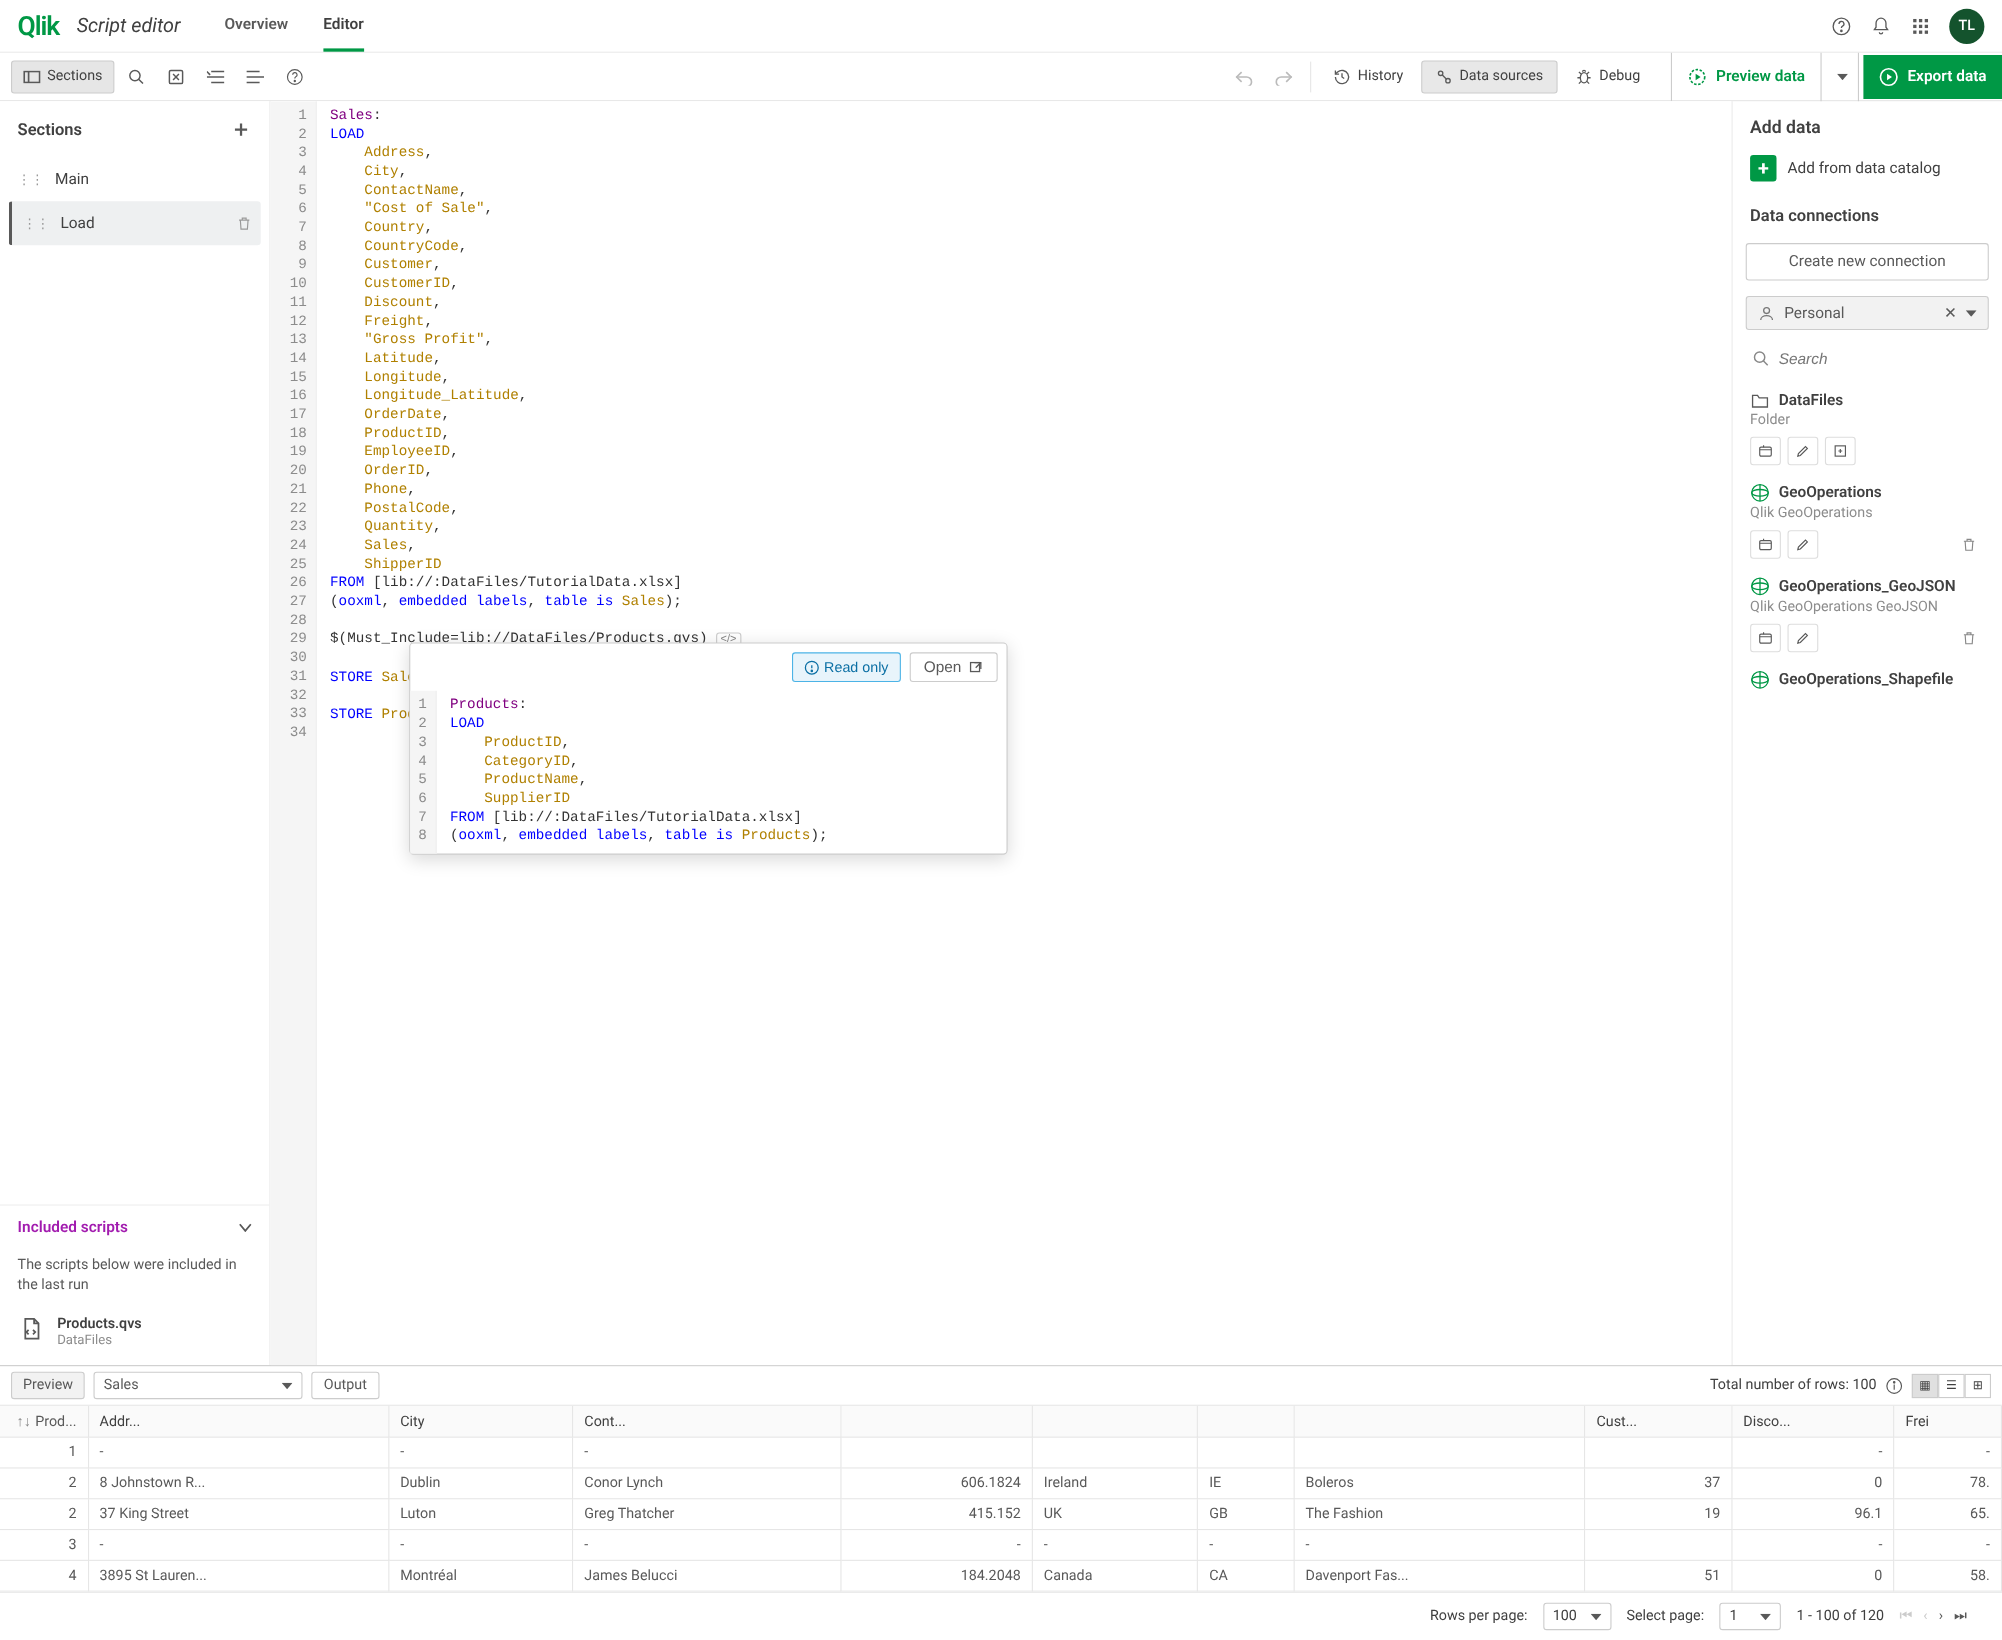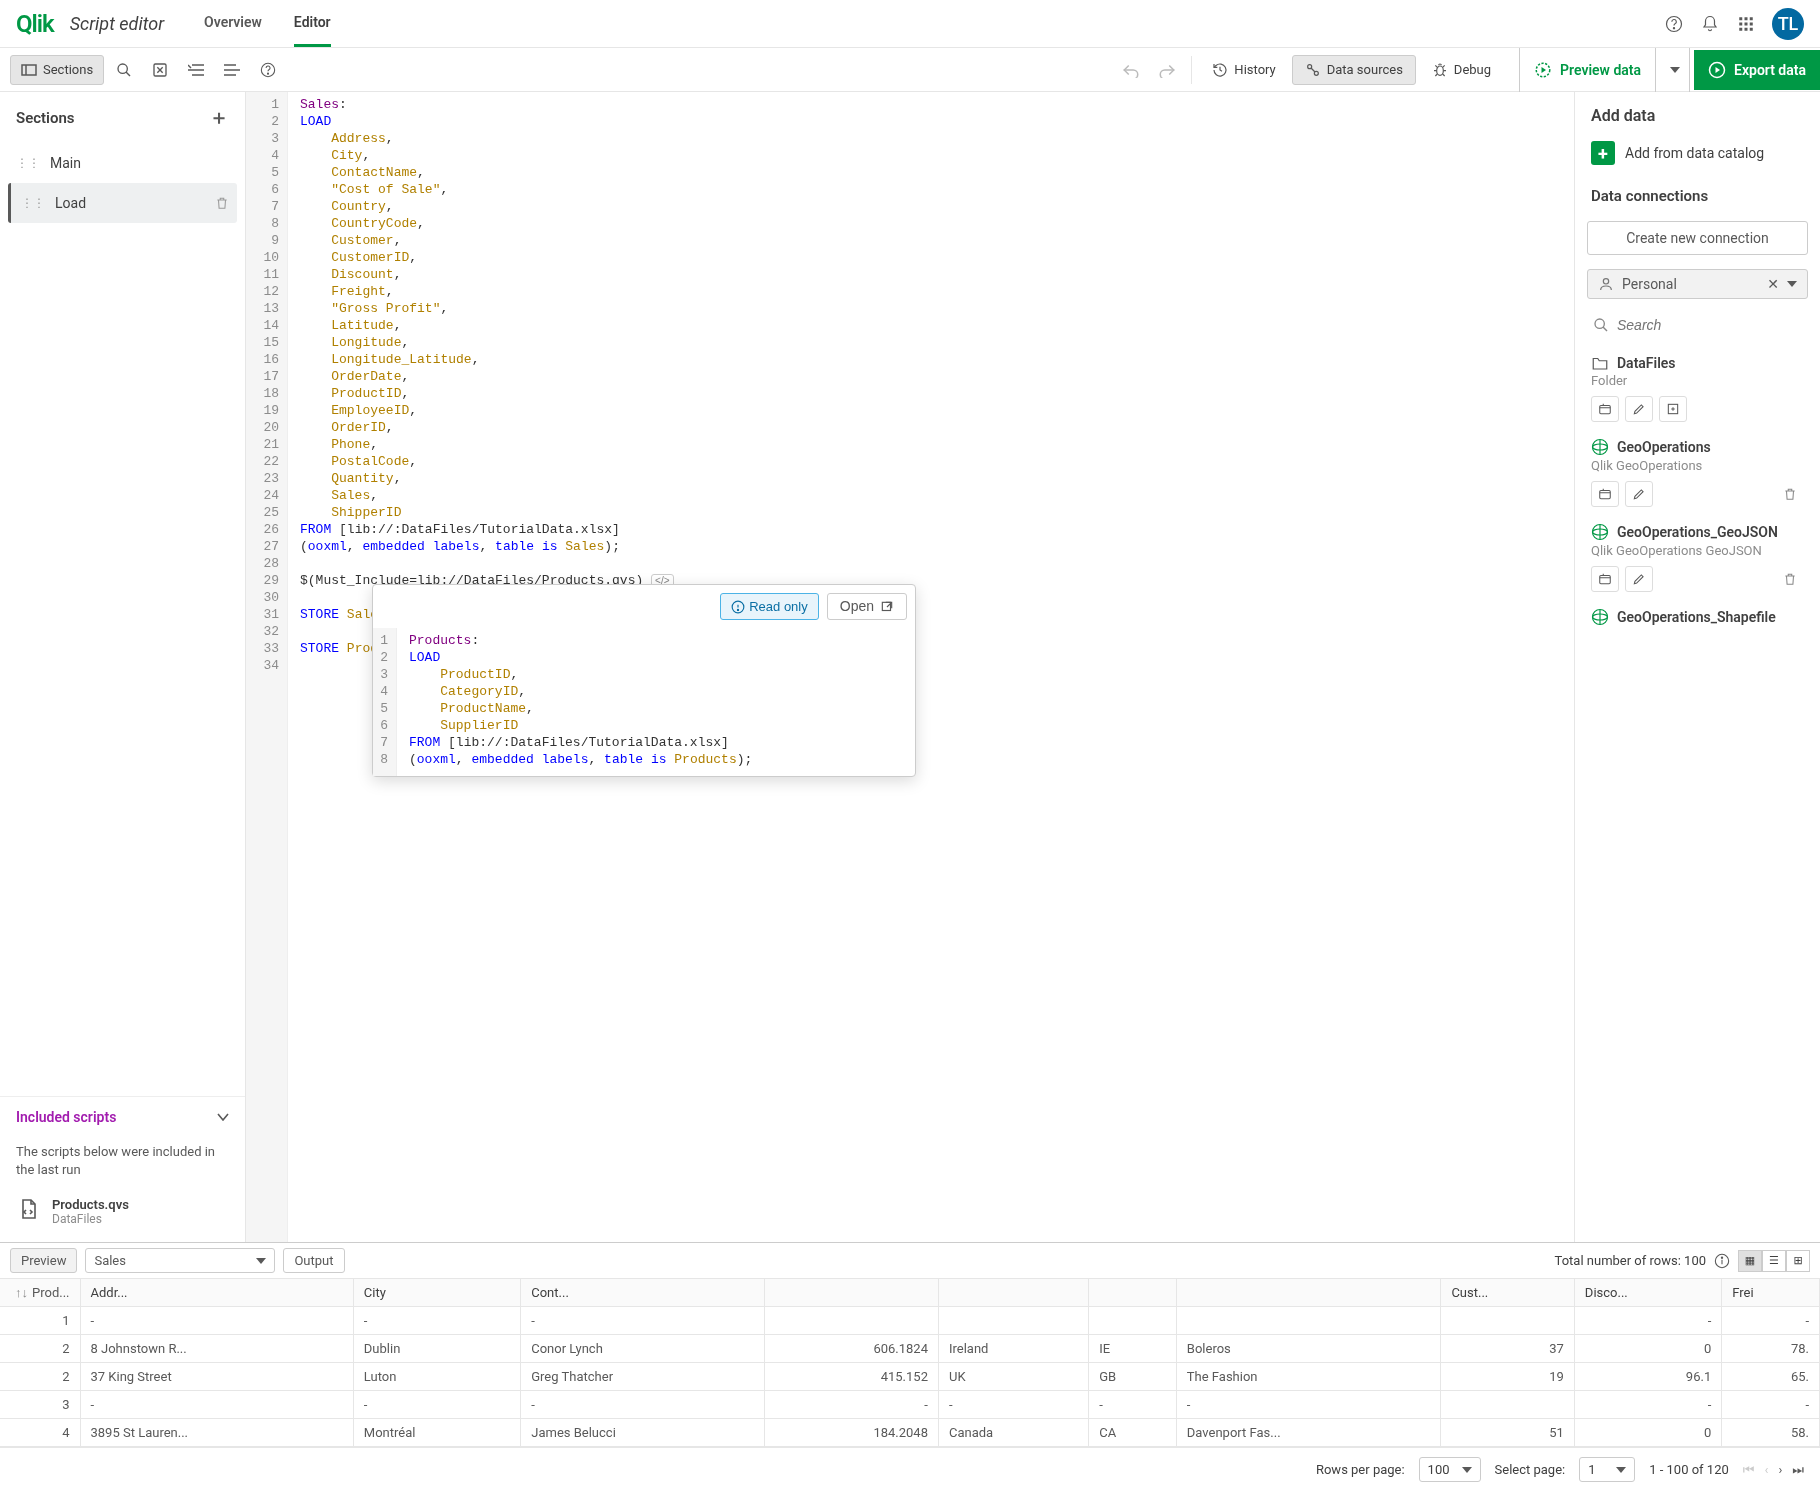--- a/index.html
+++ b/index.html
@@ -9,21 +9,21 @@
 
 .header { display: flex; align-items: center; height: 48px; border-bottom: 1px solid #e6e6e6; padding: 0 16px; }
 .logo { font-size: 24px; font-weight: 600; color: #009845; letter-spacing: -1px; margin-right: 16px; }
 .app-title { font-size: 18px; font-weight: 400; color: #404040; margin-right: 40px; font-style: italic; }
 .nav-tabs { display: flex; gap: 32px; }
 .nav-tab { font-size: 14px; font-weight: 600; color: #595959; padding: 14px 0; cursor: pointer; }
 .nav-tab.active { color: #404040; border-bottom: 3px solid #009845; }
 .header-spacer { flex: 1; }
 .header-icons { display: flex; gap: 16px; align-items: center; }
 .header-icon { width: 20px; height: 20px; cursor: pointer; color: #595959; display:flex; align-items:center; justify-content:center; }
-.avatar { width: 32px; height: 32px; border-radius: 50%; background: #0369a1; color: #fff; display: flex; align-items: center; justify-content: center; font-size: 18px; font-weight: 500; }
+.avatar { width: 32px; height: 32px; border-radius: 50%; background: #14532d; color: #fff; display: flex; align-items: center; justify-content: center; font-size: 13px; font-weight: 500; }
 
 
 .toolbar { display: flex; align-items: center; height: 44px; border-bottom: 1px solid #e6e6e6; background: #fff; }
 .toolbar-left { display: flex; align-items: center; gap: 4px; padding-left: 10px; }
 .toolbar-btn { display: flex; align-items: center; gap: 6px; height: 30px; padding: 0 10px; border: 1px solid #ccc; border-radius: 3px; background: #f2f2f2; cursor: pointer; font-size: 13px; color: #404040; }
 .toolbar-btn.active { background: #e6e6e6; }
 .toolbar-iconbtn { width: 32px; height: 32px; display: flex; align-items: center; justify-content: center; cursor: pointer; color: #595959; border-radius:3px; }
 .toolbar-spacer { flex: 1; }
 .toolbar-right { display: flex; align-items: center; gap: 4px; padding-right: 0; }
 .toolbar-pill { display: flex; align-items: center; gap: 6px; height: 30px; padding: 0 12px; cursor: pointer; font-size: 13px; color: #404040; border-radius:3px; }
@@ -89,21 +89,21 @@
 .view-icons .vi { width:24px; height:22px; border:1px solid #ccc; display:flex; align-items:center; justify-content:center; cursor:pointer; font-size:11px;}
 .view-icons .vi.active { background:#e0e0e0; }
 
 .grid { overflow:auto; }
 table { border-collapse: collapse; width: 100%; font-size:13px; }
 th, td { border-right:1px solid #e6e6e6; border-bottom:1px solid #e6e6e6; padding: 6px 10px; text-align:left; white-space:nowrap; overflow:hidden; text-overflow:ellipsis; }
 th { background:#fafafa; font-weight:400; color:#404040; }
 th:first-child { width:80px; text-align:right; color:#595959;}
 td.num { text-align:right; }
 
-.pager { display:flex; align-items:center; justify-content:flex-end; gap:14px; height:44px; padding: 0 16px; border-top:1px solid #e6e6e6; font-size:13px; color:#404040; }
+.pager { display:flex; align-items:center; justify-content:flex-end; gap:14px; height:44px; padding: 0 32px; border-top:1px solid #e6e6e6; font-size:13px; color:#404040; }
 .pager-sel { border:1px solid #ccc; border-radius:3px; padding:4px 8px; display:flex; align-items:center; gap:12px; cursor:pointer; min-width:56px; justify-content:space-between;}
 .pager-icons { display:flex; gap: 10px;}
 .pager-icons span { cursor:pointer; color:#595959; }
 .pager-icons .dis { color:#ccc; }
 
 svg { display:block; }
 </style>
 </head>
 <body>
 

